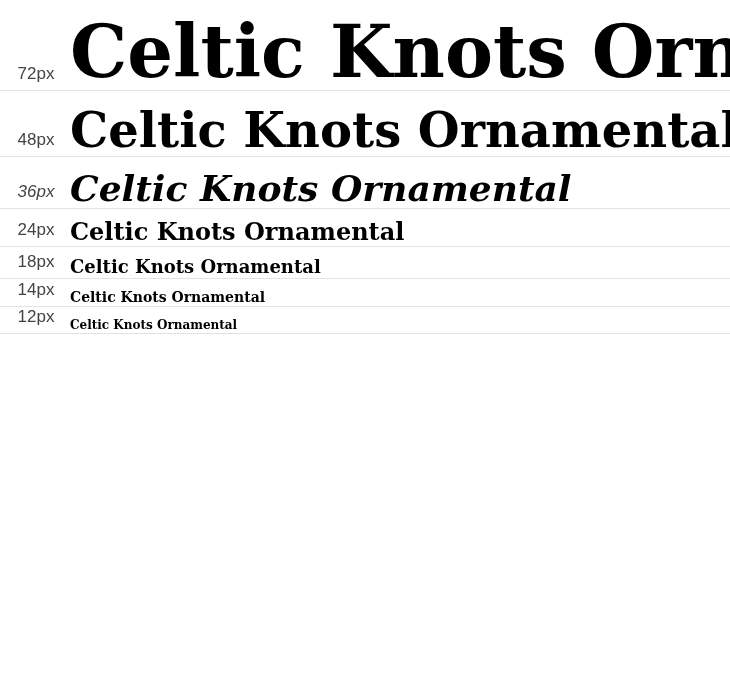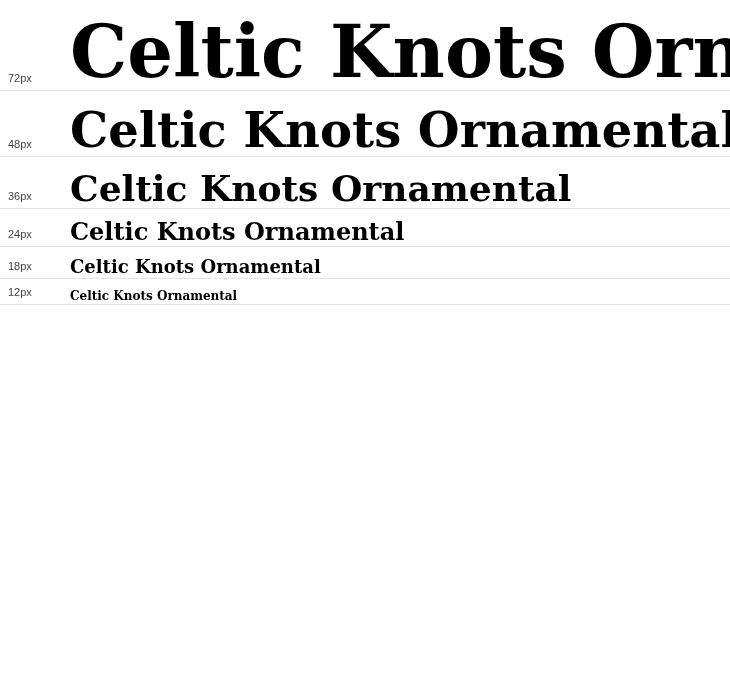--- a/index.html
+++ b/index.html
@@ -24,23 +24,23 @@
     border-collapse: collapse;
     table-layout: fixed;
   }
   .specimen-row {
     border-bottom: 1px solid #e2e2e2;
   }
   .size-cell {
     width: 56px;
     vertical-align: bottom;
     padding: 0 6px 6px 8px;
-    font-size: 11px;
+    font-size: 17px;
     color: #444444;
-    text-align: left;
+    text-align: center;
     white-space: nowrap;
   }
   .sample-cell {
     vertical-align: bottom;
     padding: 0 0 2px 0;
     overflow: hidden;
     white-space: nowrap;
   }
   .sample-text {
     display: block;
@@ -58,21 +58,21 @@
   .s36 { font-size: 36px; }
   .s24 { font-size: 24px; }
   .s18 { font-size: 18px; }
   .s14 { font-size: 14px; }
   .s12 { font-size: 12px; }
   .s10 { font-size: 10px; }
   .s8  { font-size: 8px;  }
 
   .row-72 { height: 90px; }
   .row-48 { height: 66px; }
-  .row-36 { height: 52px; }
+  .row-36 { height: 52px; font-style: italic; }
   .row-24 { height: 38px; padding-left: 28px; }
   .row-18 { height: 32px; }
   .row-14 { height: 28px; }
   .row-12 { height: 26px; padding-left: 44px; }
   .row-10 { height: 25px; }
   .row-8  { height: 24px; }
 
   .blank-area {
     height: 270px;
   }
@@ -107,20 +107,26 @@
         <td class="sample-cell">
           <span class="sample-text s24">Celtic Knots Ornamental</span>
         </td>
       </tr>
       <tr class="specimen-row row-18">
         <td class="size-cell">18px</td>
         <td class="sample-cell">
           <span class="sample-text s18">Celtic Knots Ornamental</span>
         </td>
       </tr>
+      <tr class="specimen-row row-14">
+        <td class="size-cell">14px</td>
+        <td class="sample-cell">
+          <span class="sample-text s14">Celtic Knots Ornamental</span>
+        </td>
+      </tr>
       <tr class="specimen-row row-12">
         <td class="size-cell">12px</td>
         <td class="sample-cell">
           <span class="sample-text s12">Celtic Knots Ornamental</span>
         </td>
       </tr>
     </tbody>
   </table>
 
   <div class="blank-area"></div>

